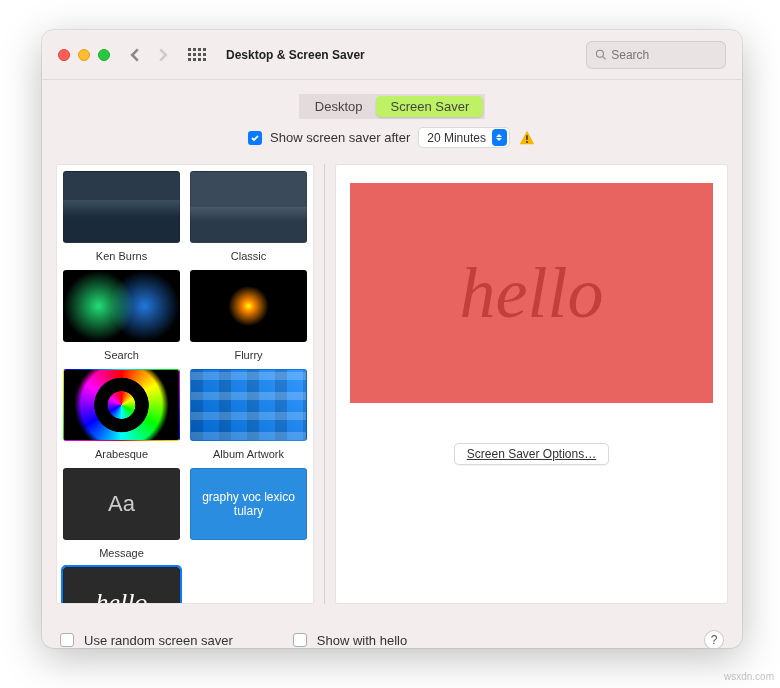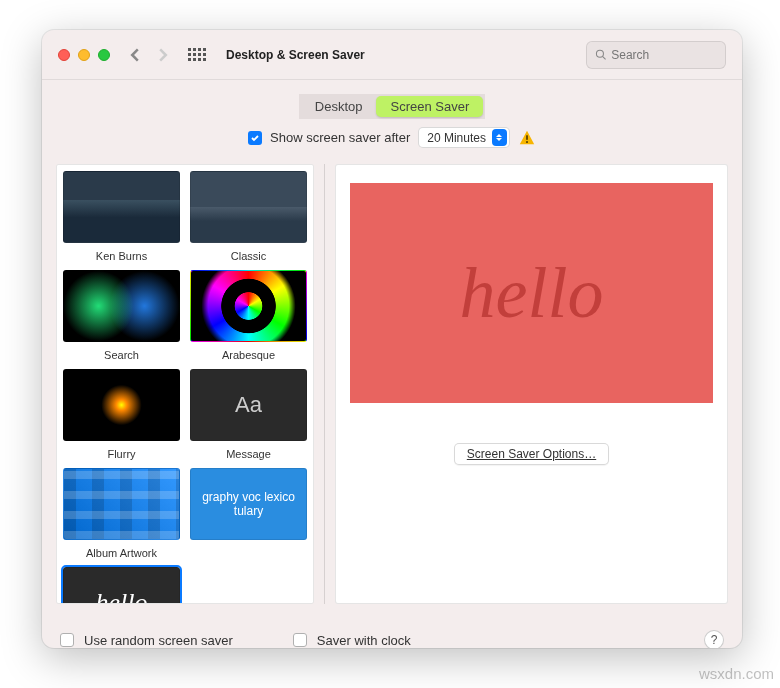--- a/index.html
+++ b/index.html
@@ -54,21 +54,21 @@
 .t-flurry { background: radial-gradient(circle at 50% 50%, #ff0 0%, #f80 8%, transparent 30%), #000; }
 .t-arab { background: conic-gradient(from 0deg at 50% 50%, #f00, #ff0, #0f0, #0ff, #00f, #f0f, #f00); }
 .t-arab::after { content:""; position:absolute; inset:0; background:radial-gradient(circle, transparent 20%, #000 21%, #000 40%, transparent 41%, transparent 60%, #000 70%); }
 .t-shell { background: radial-gradient(circle at 50% 50%, #47f 15%, #000 60%); }
 .t-msg { background: #2a2a2a; display:flex; align-items:center; justify-content:center; color:#ccc; font-size:22px; }
 .t-album { background: linear-gradient(45deg,#06c,#39f); }
 .t-album::after{content:"";position:absolute;inset:0;background:repeating-linear-gradient(0deg,rgba(255,255,255,0.2) 0 8px,transparent 8px 20px),repeating-linear-gradient(90deg,rgba(0,0,0,0.15) 0 12px,transparent 12px 28px);}
 .t-word { background: #2a8de0; display:flex; flex-wrap:wrap; padding:4px; color:#fff; font-size:12px; align-content:center; }
 .t-hello { background: #2a2a2a; display:flex; align-items:center; justify-content:center; color:#fff; font-family:"Brush Script MT",cursive; font-style:italic; font-size:26px; }
 .t-hello.sel { outline: 2px solid #0a7aff; }
-.watermark { position: absolute; right: 6px; bottom: 6px; font-size: 15px; color: rgba(0,0,0,0.25); }
+.watermark { position: absolute; right: 6px; bottom: 6px; font-size: 10px; color: rgba(0,0,0,0.25); }
 </style>
 </head>
 <body>
 
 <div class="window">
   <div class="titlebar">
     <div class="traffic">
       <div class="dot red"></div>
       <div class="dot yellow"></div>
       <div class="dot green"></div>
@@ -129,24 +129,24 @@
         <rect x="9" y="13.5" width="2" height="2" fill="#5a4200"></rect>
       </svg>
   </div>
 
   <div class="content">
     <div class="saver-list">
       <div class="saver-grid">
         <div class="saver-item"><div class="thumb t-ken"></div><span class="saver-label">Ken Burns</span></div>
         <div class="saver-item"><div class="thumb t-classic"></div><span class="saver-label">Classic</span></div>
         <div class="saver-item"><div class="thumb t-drift"></div><span class="saver-label">Search</span></div>
+        <div class="saver-item"><div class="thumb t-flurry"></div><span class="saver-label">Flurry</span></div>
         <div class="saver-item"><div class="thumb t-arab"></div><span class="saver-label">Arabesque</span></div>
-        <div class="saver-item"><div class="thumb t-flurry"></div><span class="saver-label">Flurry</span></div>
+        <div class="saver-item"><div class="thumb t-album"></div><span class="saver-label">Album Artwork</span></div>
         <div class="saver-item"><div class="thumb t-msg">Aa</div><span class="saver-label">Message</span></div>
-        <div class="saver-item"><div class="thumb t-album"></div><span class="saver-label">Album Artwork</span></div>
         <div class="saver-item">
             <div class="thumb t-word">graphy voc lexico tulary</div>
           </div>
         <div class="saver-item">
             <div class="thumb t-hello sel">hello</div>
           </div>
       </div>
     </div>
     <div class="divider-v"></div>
     <div class="preview-pane">
@@ -155,18 +155,18 @@
       </div>
       <button class="btn">Screen Saver Options…</button>
     </div>
   </div>
 
   <div class="footer">
     <div class="checkbox empty"></div>
     <span>Use random screen saver</span>
     <div style="width:40px"></div>
     <div class="checkbox empty"></div>
-    <span>Saver with clock</span>
+    <span>Show with hello</span>
     <div class="spacer"></div>
     <div class="help">?</div>
   </div>
 </div>
 <div class="watermark">wsxdn.com</div>
 
 </body></html>

